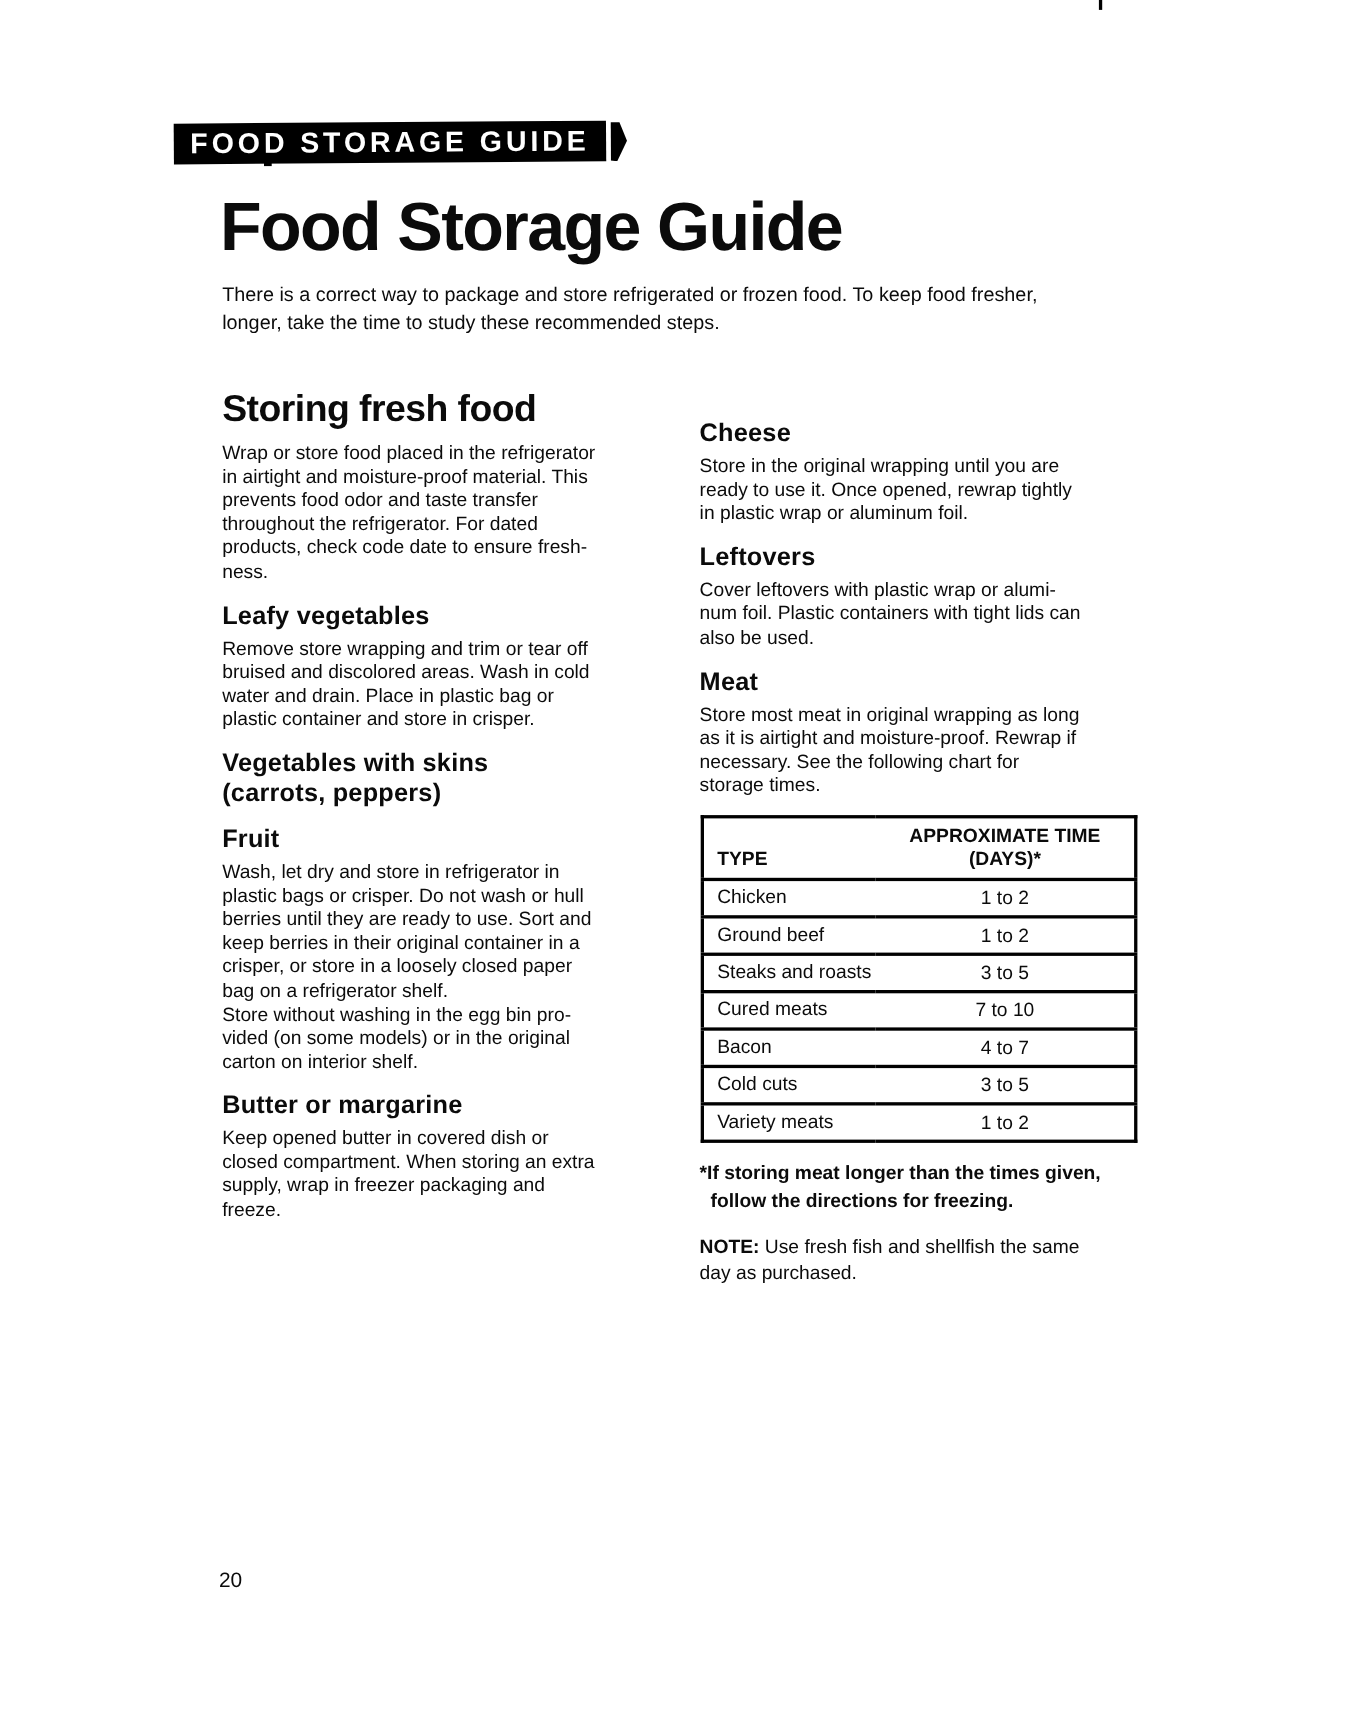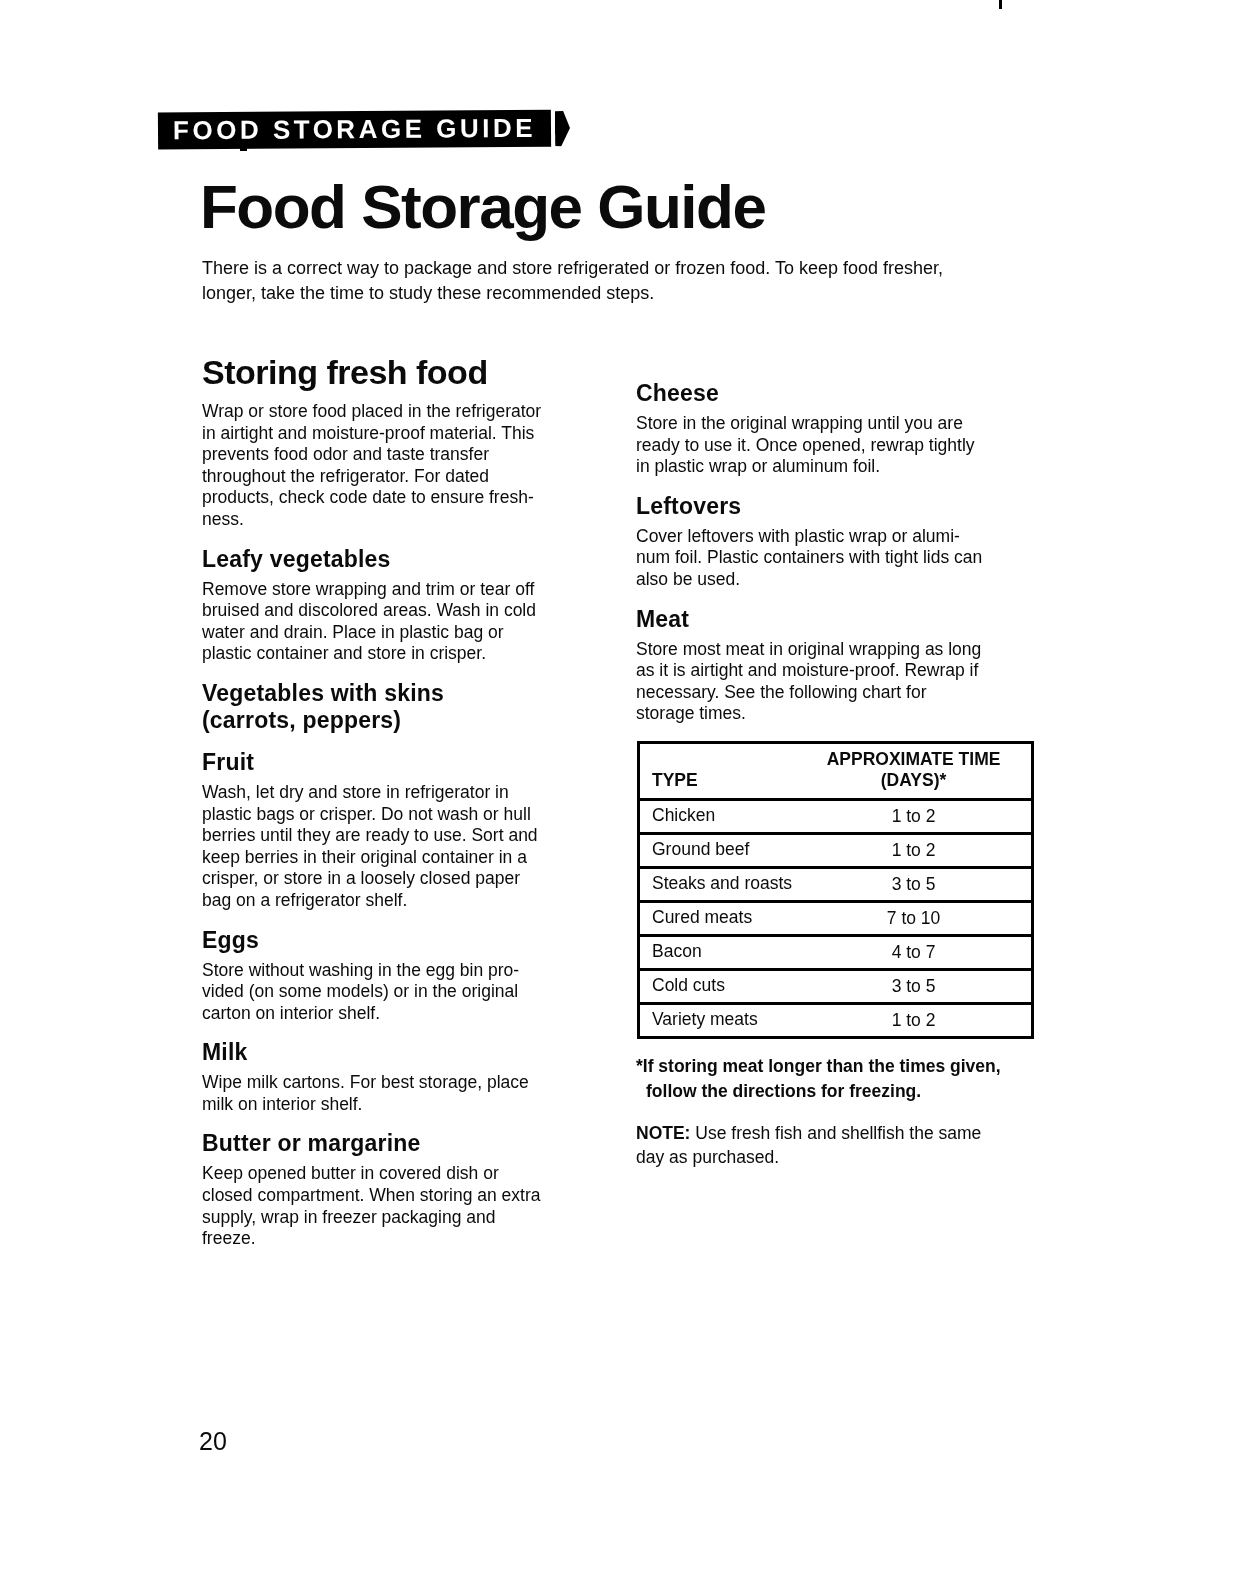--- a/index.html
+++ b/index.html
@@ -84,21 +84,21 @@
     margin:15px 0 0 0;
     font-size:17.5px; line-height:25px; white-space:pre-line;
     padding-left:10px; text-indent:-10px;font-weight:bold;
   }
   .note {
     margin:17px 0 0 0;
     font-size:17.5px; line-height:24.5px; white-space:pre-line;
   }
   .note b { font-weight:bold; }
 
-  .page-number { position:absolute; left:199px; top:1427px; font-size:25px; }
+  .page-number { position:absolute; left:199px; top:1427px; font-size:19px; }
 </style>
 </head>
 <body>
 
 <div class="page">
 
   <div class="smudge" style="left:999px; top:0; width:3px; height:9px;"></div>
   <div class="smudge" style="left:240px; top:147px; width:7px; height:4px;"></div>
 
   <div class="banner">
@@ -136,31 +136,25 @@
       <h3 class="h-sub">Fruit</h3>
       <p class="body-text">Wash, let dry and store in refrigerator in
 plastic bags or crisper. Do not wash or hull
 berries until they are ready to use. Sort and
 keep berries in their original container in a
 crisper, or store in a loosely closed paper
 bag on a refrigerator shelf.</p>
     </div>
 
     <div class="section">
-      <h3 class="h-sub">Eggs</h3>
       <p class="body-text">Store without washing in the egg bin pro-
 vided (on some models) or in the original
 carton on interior shelf.</p>
     </div>
 
-    <div class="section">
-      <h3 class="h-sub">Milk</h3>
-      <p class="body-text">Wipe milk cartons. For best storage, place
-milk on interior shelf.</p>
-    </div>
 
     <div class="section">
       <h3 class="h-sub">Butter or margarine</h3>
       <p class="body-text">Keep opened butter in covered dish or
 closed compartment. When storing an extra
 supply, wrap in freezer packaging and
 freeze.</p>
     </div>
   </div>
 

